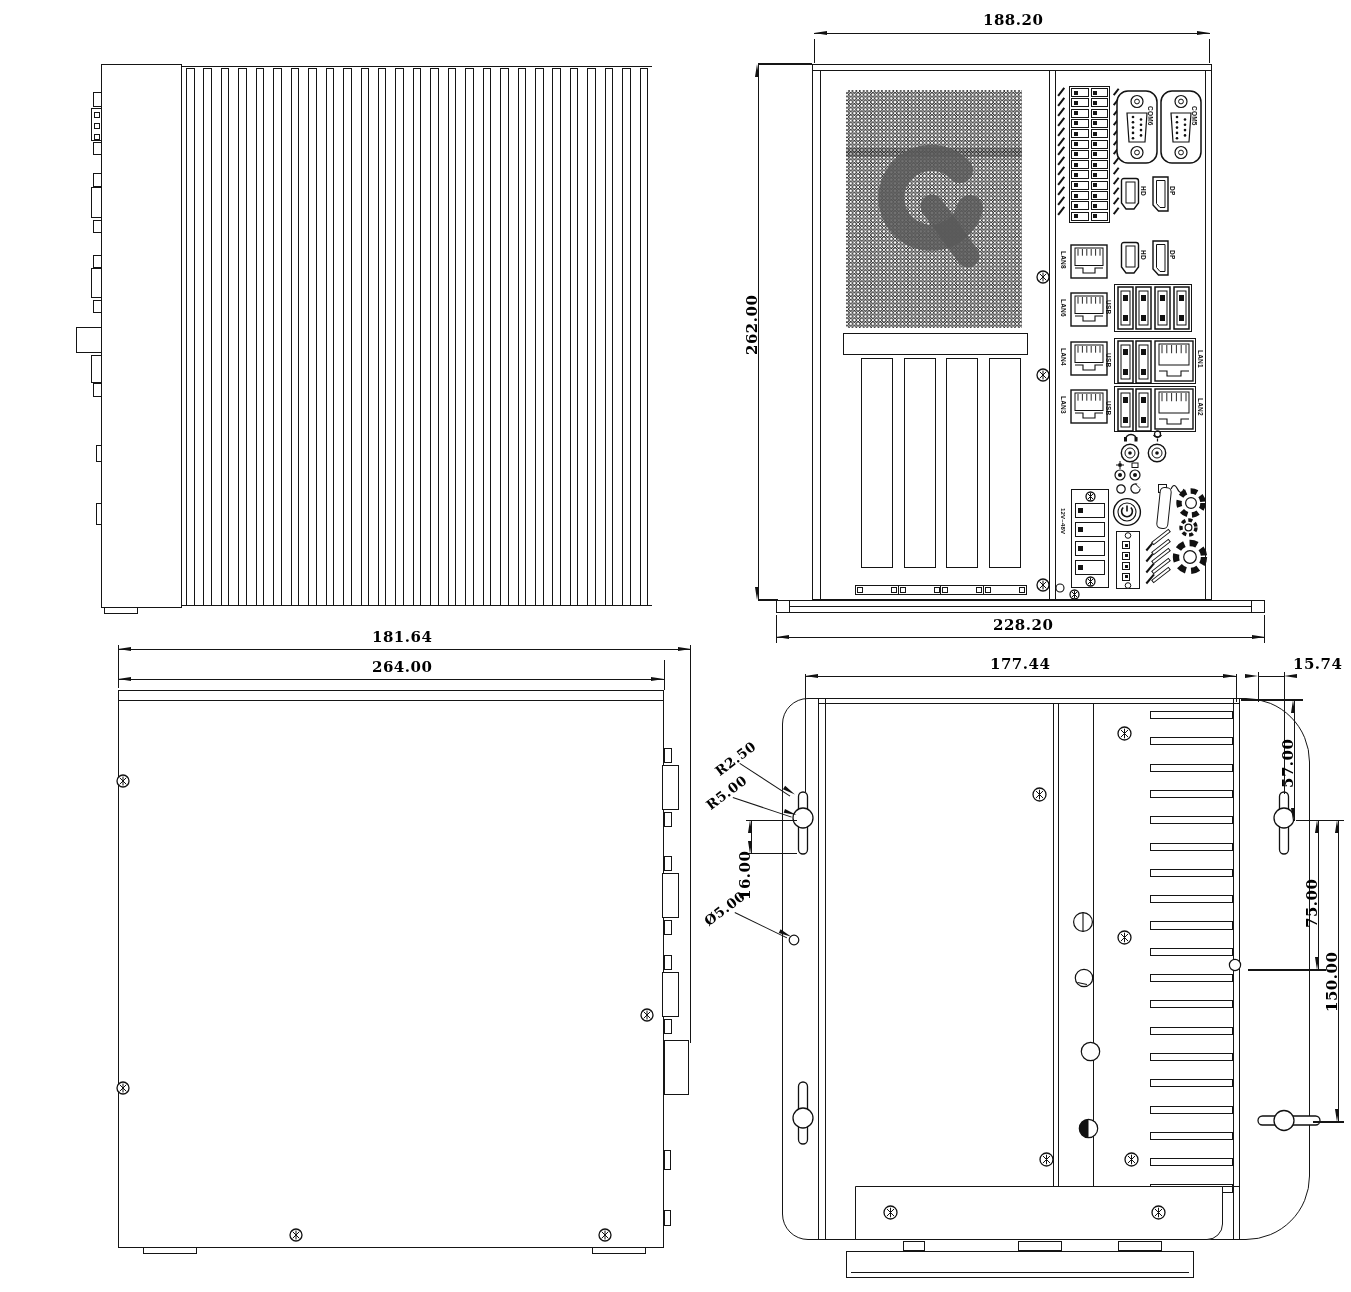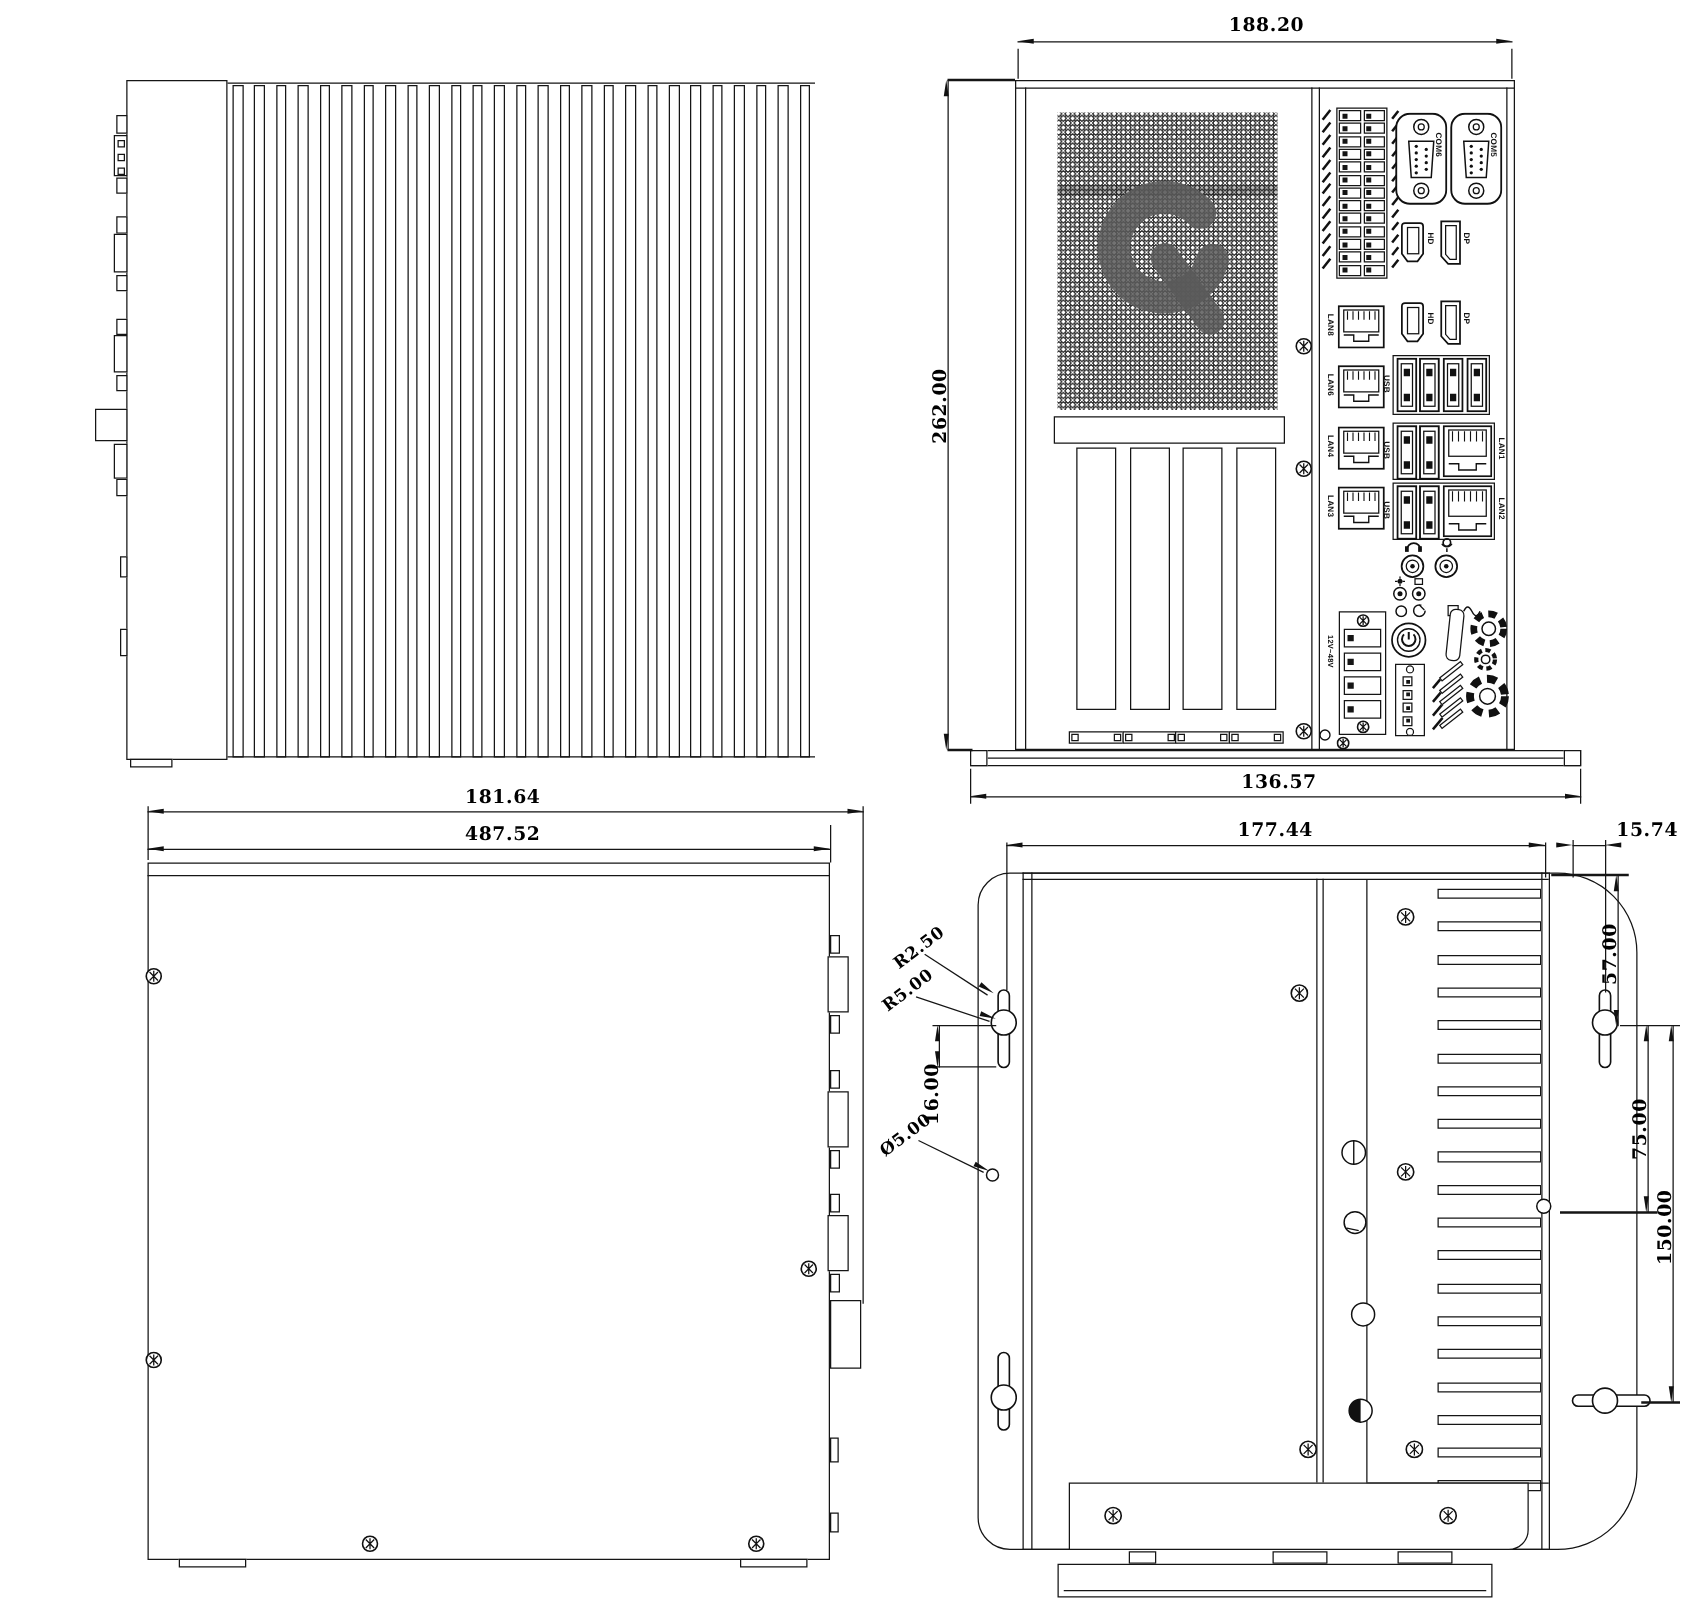--- a/index.html
+++ b/index.html
@@ -638,37 +638,37 @@
     <div class="l" style="left:758px;top:63.4px;width:54px;height:1.3px"></div>
     <div class="l" style="left:758px;top:599.4px;width:20px;height:1.3px"></div>
     <span class="t vt" style="left:743px;top:355px">262.00</span>
   </div>
   <div>
     <div class="l" style="left:776px;top:637px;width:489px;height:1.3px"></div>
     <div class="ah-l" style="left:776px;top:634.8px"></div>
     <div class="ah-r" style="left:1252px;top:634.8px"></div>
     <div class="l" style="left:776px;top:615px;width:1.3px;height:28px"></div>
     <div class="l" style="left:1264px;top:615px;width:1.3px;height:28px"></div>
-    <span class="t" style="left:993px;top:616px">136.57</span>
+    <span class="t" style="left:993px;top:616px">228.20</span>
   </div>
 
   <div>
     <div class="l" style="left:118px;top:649px;width:573px;height:1.3px"></div>
     <div class="ah-l" style="left:118px;top:646.8px"></div>
     <div class="ah-r" style="left:678px;top:646.8px"></div>
     <div class="l" style="left:118px;top:645px;width:1.3px;height:43px"></div>
     <div class="l" style="left:690px;top:645px;width:1.3px;height:398px"></div>
     <span class="t" style="left:372px;top:628px">181.64</span>
   </div>
   <div>
     <div class="l" style="left:118px;top:679px;width:546px;height:1.3px"></div>
     <div class="ah-l" style="left:118px;top:676.8px"></div>
     <div class="ah-r" style="left:651px;top:676.8px"></div>
     <div class="l" style="left:663.7px;top:660px;width:1.3px;height:30px"></div>
-    <span class="t" style="left:372px;top:658px">487.52</span>
+    <span class="t" style="left:372px;top:658px">264.00</span>
   </div>
 
   <div>
     <div class="l" style="left:805px;top:676px;width:431px;height:1.3px"></div>
     <div class="ah-l" style="left:805px;top:673.8px"></div>
     <div class="ah-r" style="left:1223px;top:673.8px"></div>
     <div class="l" style="left:805px;top:674px;width:1.3px;height:118px"></div>
     <div class="l" style="left:1236px;top:674px;width:1.3px;height:28px"></div>
     <span class="t" style="left:990px;top:655px">177.44</span>
   </div>

